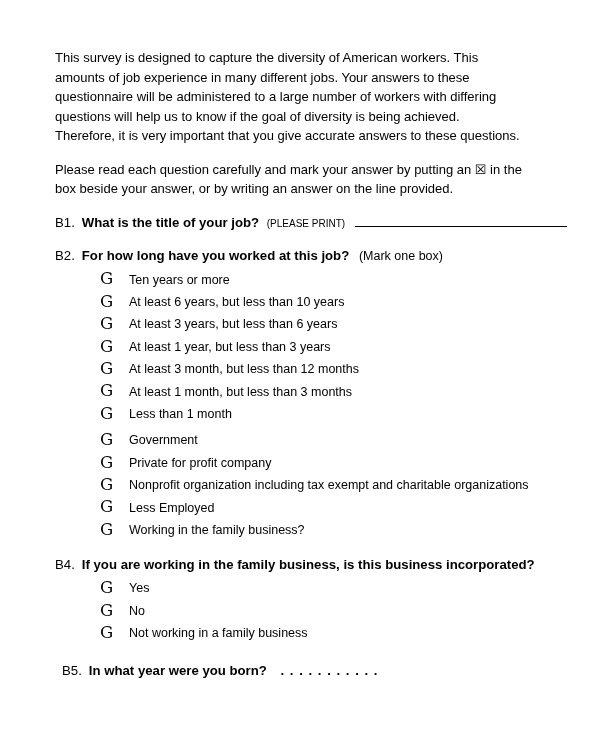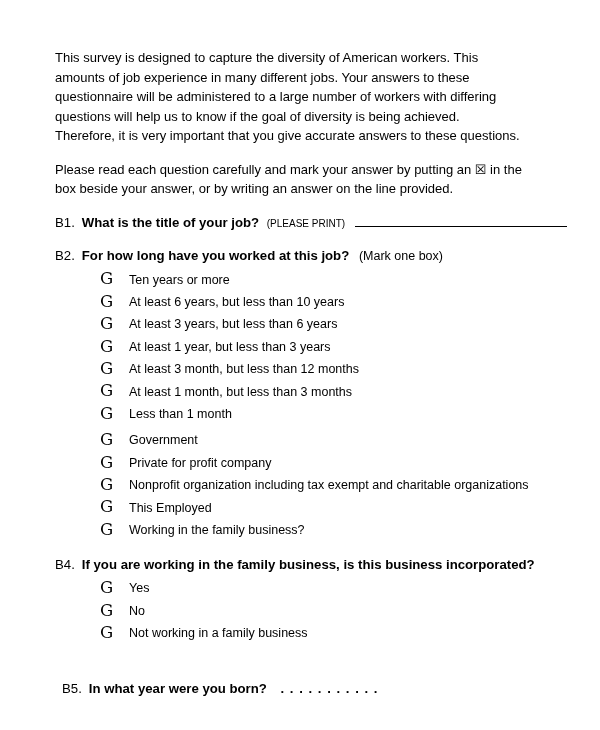--- a/index.html
+++ b/index.html
@@ -60,21 +60,21 @@
   .box-glyph {
     font-family: "DejaVu Serif", serif;
     font-size: 16.5px;
     width: 29px;
     line-height: 1;
   }
   .opt-label {
     font-size: 12.5px;
     white-space: nowrap;
   }
-  .q5 { margin-top: 36px; padding-left: 7px; }
+  .q5 { margin-top: 18px; padding-left: 7px; }
   .dots {
     font-weight: bold;
     letter-spacing: 1px;
     margin-left: 10px;
     font-size: 13.2px;
   }
 </style>
 </head>
 <body>
 
@@ -146,21 +146,21 @@
       <div class="option">
       <span class="box-glyph">G</span>
       <span class="opt-label">Private for profit company</span>
     </div>
       <div class="option">
       <span class="box-glyph">G</span>
       <span class="opt-label">Nonprofit organization including tax exempt and charitable organizations</span>
     </div>
       <div class="option">
       <span class="box-glyph">G</span>
-      <span class="opt-label">This Employed</span>
+      <span class="opt-label">Less Employed</span>
     </div>
       <div class="option">
       <span class="box-glyph">G</span>
       <span class="opt-label">Working in the family business?</span>
     </div>
     </div>
 
   <div class="question">
     <span class="qid">B4.</span><span class="qtext">If you are working in the family business, is this business incorporated?</span>
   </div>

